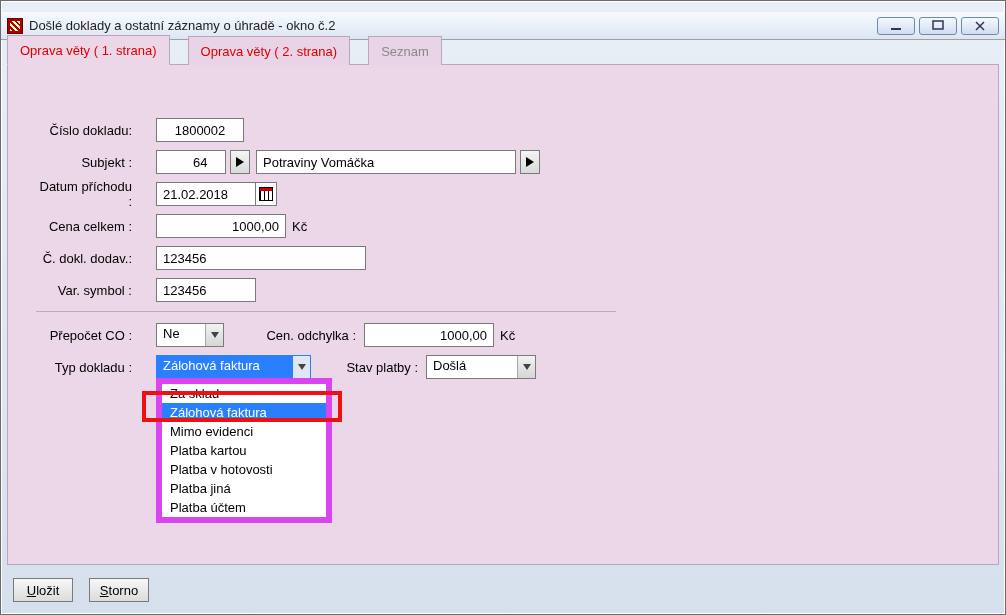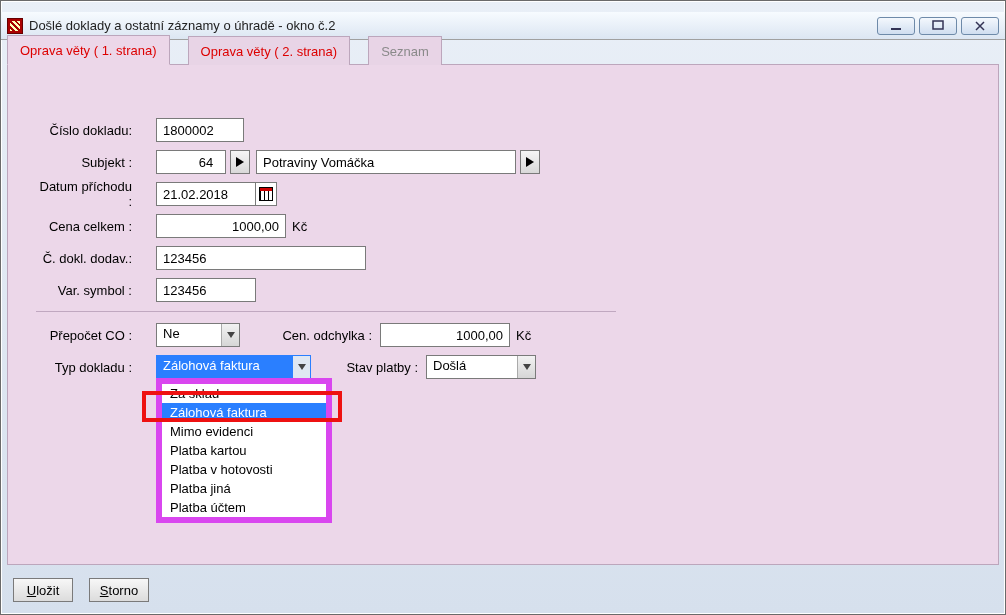--- a/index.html
+++ b/index.html
@@ -88,22 +88,22 @@
   .lbl { width: 120px; text-align: right; padding-right: 24px; color: #000; font-size: 13px; }
   .tbox {
     height: 24px;
     border: 1px solid #7a7a7a;
     background: #fff;
     padding: 2px 6px;
     font-size: 13px;
     color: #000;
   }
   .tbox.r { text-align: right; }
-  .tbox.c { text-align: center; padding-left: 36px; }
-  .w88 { width: 88px; }
+  .tbox.c { text-align: left; padding-left: 36px; }
+  .w88 { width: 88px; text-align: center; }
   .w70 { width: 70px; }
   .w100 { width: 100px; }
   .w130 { width: 130px; }
   .w210 { width: 210px; }
   .w250 { width: 260px; }
   .arrowbtn {
     width: 20px; height: 24px;
     border: 1px solid #7a7a7a;
     background: linear-gradient(#f5f5f5,#d9d9d9);
     display: flex; align-items: center; justify-content: center;
@@ -254,21 +254,21 @@
 
       <div class="formrow">
         <div class="lbl">Var. symbol :</div>
         <input class="tbox w100" value="123456" style="">
       </div>
 
       <hr class="sep">
 
       <div class="formrow">
         <div class="lbl">Přepočet CO :</div>
-        <div class="sel" style="width:84px">
+        <div class="sel" style="width:68px">
           <span>Ne</span>
           <span class="selarrow">
             <svg width="8" height="6">
                 <path d="M0 0 L8 0 L4 6 Z" fill="#444"></path>
               </svg>
           </span>
         </div>
         <div class="coltwo">
           <div class="lbl2">Cen. odchylka :</div>
           <input class="tbox w130 r" value="1000,00" style="">

